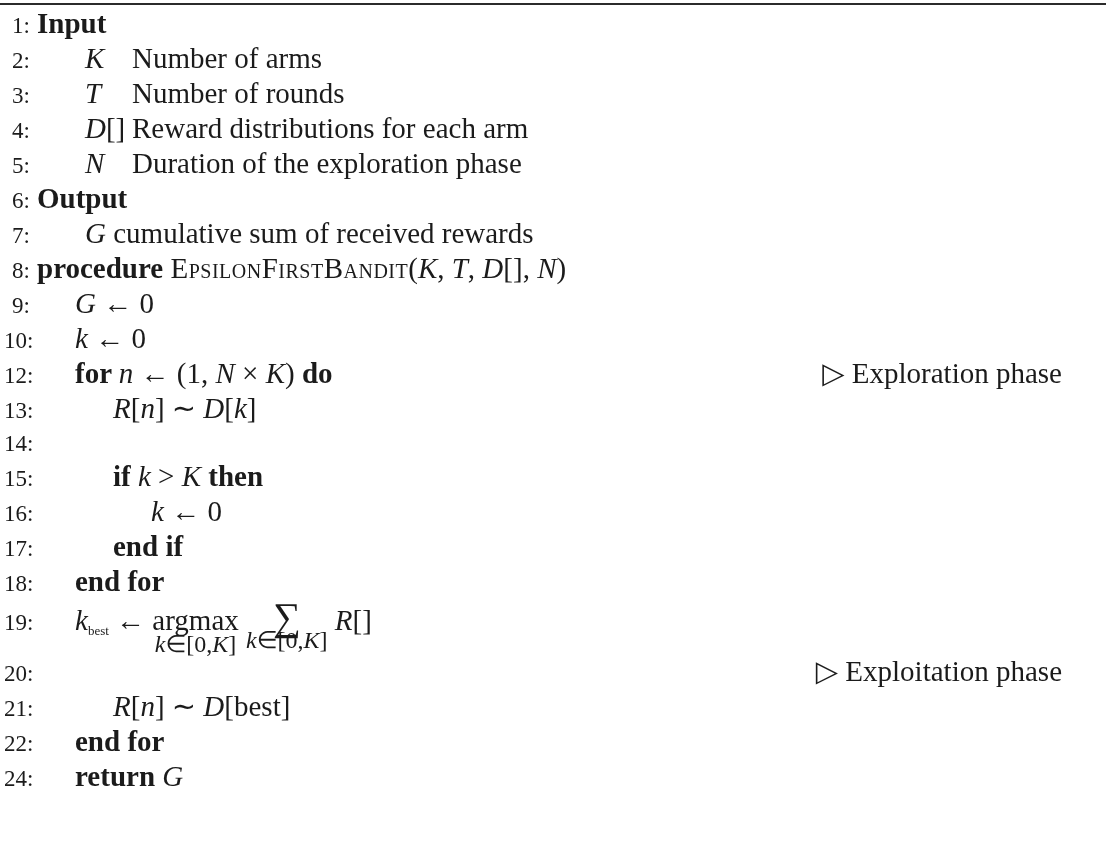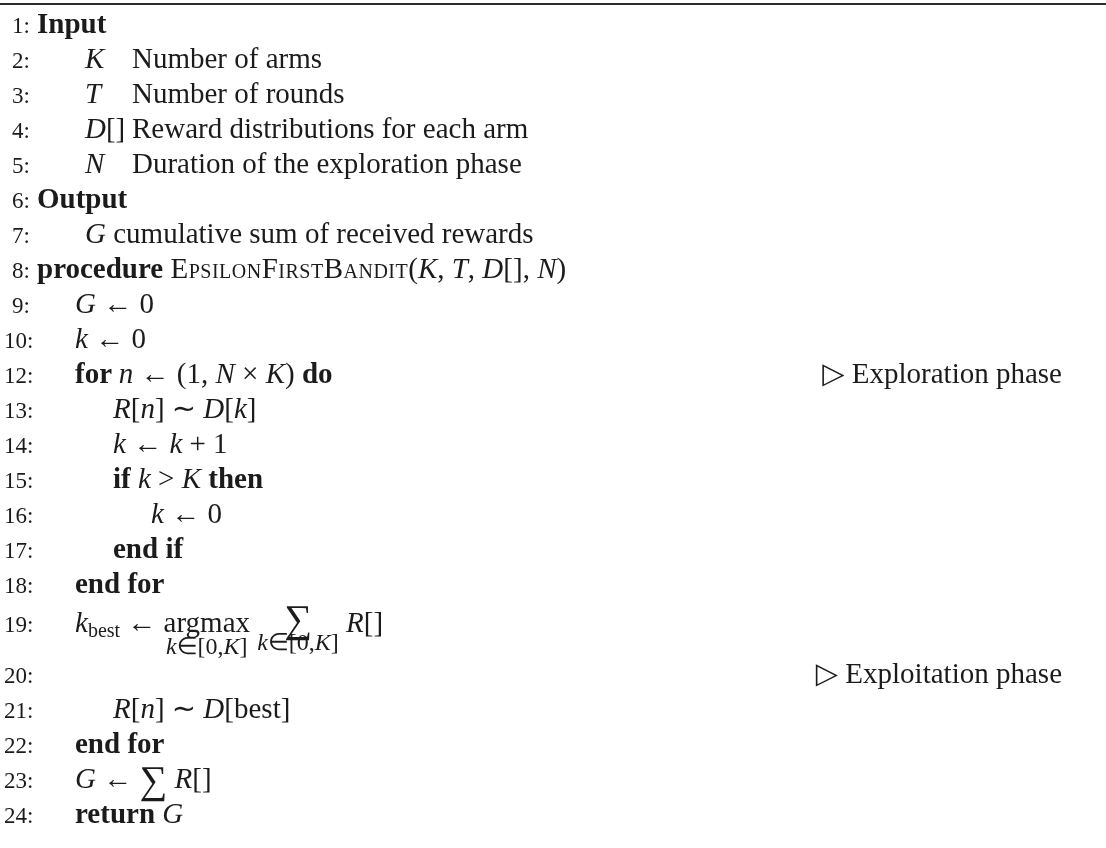--- a/index.html
+++ b/index.html
@@ -39,21 +39,21 @@
   }
   .content {
     white-space: pre;
     line-height: 33px;
   }
   .kw { font-weight: bold; }
   .var { font-style: italic; }
   .txt { font-style: normal; }
   .sc { font-variant: small-caps; letter-spacing: 0.5px; }
   .subscript {
-    font-size: 20px;
+    font-size: 13px;
     font-style: normal;
     vertical-align: -5px;
     line-height: 0;
   }
   .pname {
     display: inline-block;
     width: 47px;
   }
   .stack {
     display: inline-flex;
@@ -134,21 +134,20 @@
         <span class="lnum">12:</span>
         <span class="content" style="padding-left: 38px;"><span class="kw">for </span><span class="var">n</span><span class="txt"> ← (1, </span><span class="var">N</span><span class="txt"> × </span><span class="var">K</span><span class="txt">) </span><span class="kw">do</span></span>
         <span class="comment">▷ Exploration phase</span>
       </div>
       <div class="line">
         <span class="lnum">13:</span>
         <span class="content" style="padding-left: 76px;"><span class="var">R</span><span class="txt">[</span><span class="var">n</span><span class="txt">] ∼ </span><span class="var">D</span><span class="txt">[</span><span class="var">k</span><span class="txt">]</span></span>
       </div>
       <div class="line">
         <span class="lnum">14:</span>
-        <span class="content" style="padding-left: 76px;"><span class="var">k</span><span class="txt"> ← </span><span class="var">k</span><span class="txt"> + 1</span></span>
       </div>
       <div class="line">
         <span class="lnum">15:</span>
         <span class="content" style="padding-left: 76px;"><span class="kw">if </span><span class="var">k</span><span class="txt"> &gt; </span><span class="var">K</span><span class="kw"> then</span></span>
       </div>
       <div class="line">
         <span class="lnum">16:</span>
         <span class="content" style="padding-left: 114px;"><span class="var">k</span><span class="txt"> ← 0</span></span>
       </div>
       <div class="line">
@@ -169,21 +168,17 @@
       </div>
       <div class="line">
         <span class="lnum">21:</span>
         <span class="content" style="padding-left: 76px;"><span class="var">R</span><span class="txt">[</span><span class="var">n</span><span class="txt">] ∼ </span><span class="var">D</span><span class="txt">[best]</span></span>
       </div>
       <div class="line">
         <span class="lnum">22:</span>
         <span class="content" style="padding-left: 38px;"><span class="kw">end for</span></span>
       </div>
       <div class="line">
-        <span class="lnum">23:</span>
-        <span class="content" style="padding-left: 38px;"><span class="var">G</span><span class="txt"> ← </span><span class="bigsum">∑</span><span class="txt"> </span><span class="var">R</span><span class="txt">[]</span></span>
-      </div>
-      <div class="line">
         <span class="lnum">24:</span>
         <span class="content" style="padding-left: 38px;"><span class="kw">return </span><span class="var">G</span></span>
       </div>
     </div>
 </div>
 
 </body></html>

